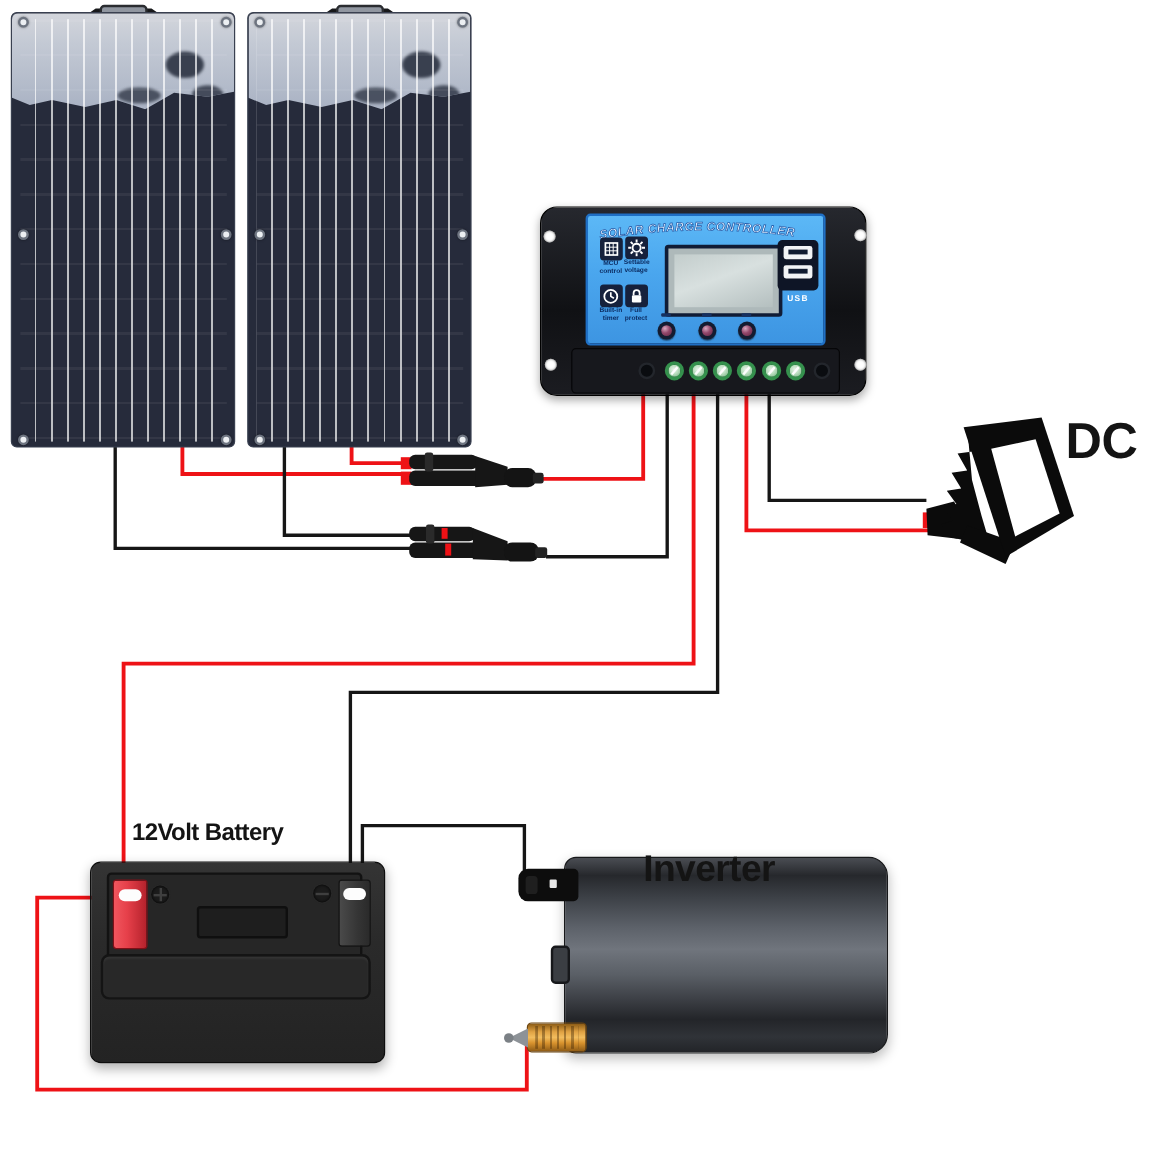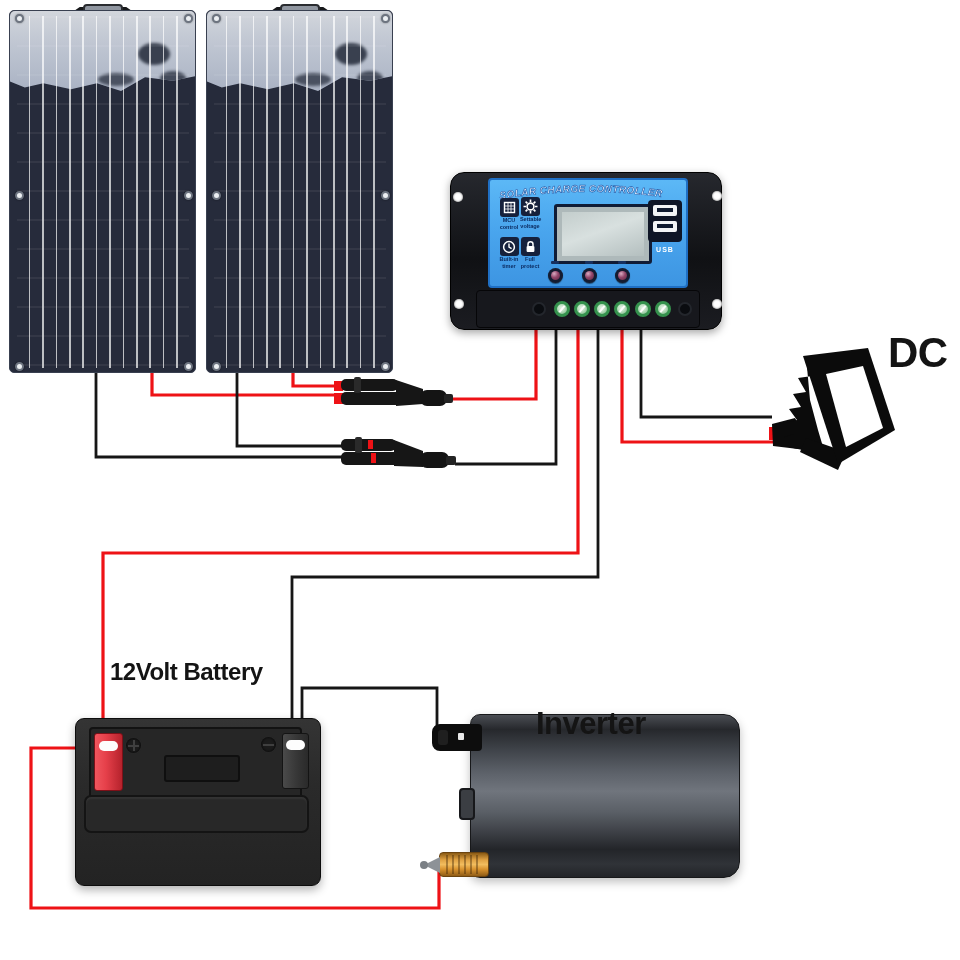--- a/index.html
+++ b/index.html
@@ -2,22 +2,22 @@
 <html style="--wire-red: #ee1216; --wire-black: #161616; --controller-blue: #4aa6ee; --controller-blue-deep: #1f6fc4; --battery-terminal-red: #e6404a; --brass: #d9932e; --panel-cell-dark: #262b3b; --terminal-green: #35914d;"><head>
 <meta charset="utf-8">
 <style>
   html,body{margin:0;padding:0;background:#fff;}
   #stage{position:relative;width:960px;height:960px;background:#fff;overflow:hidden;
          font-family:"Liberation Sans",sans-serif;}
   .abs{position:absolute;}
   
   .title{position:absolute;color:#141414;font-weight:700;letter-spacing:-0.5px;white-space:nowrap;}
   #t-controller{left:522px;top:131px;font-size:28px;font-weight:600;}
-  #t-dc{left:888px;top:329px;font-size:42px;font-weight:600;}
-  #t-battery{left:110px;top:658px;font-size:24px;}
+  #t-dc{left:888px;top:344px;font-size:42px;font-weight:600;}
+  #t-battery{left:110px;top:683px;font-size:20px;}
   #t-inverter{left:536px;top:706px;font-size:31px;}
   
   .panel{position:absolute;top:10px;width:187px;height:363px;}
   .p-body{position:absolute;inset:0;background:var(--panel-cell-dark);border-radius:5px;
           border:1px solid #394050;box-shadow:inset 0 1px 0 rgba(255,255,255,.25);}
   .p-sky{position:absolute;left:0;top:0;right:0;height:86px;border-radius:5px 5px 0 0;
          background:linear-gradient(180deg,#d3d6dc 0%,#c3c9d4 30%,#b3bbca 70%,#a6afc1 100%);
          clip-path:polygon(0 0,100% 0,100% 76%,88% 81%,73% 77%,60% 93%,47% 84%,33% 91%,18% 84%,8% 89%,0 82%);
          overflow:hidden;}
   .blob{position:absolute;background:#39404f;border-radius:50%;filter:blur(1.5px);}

